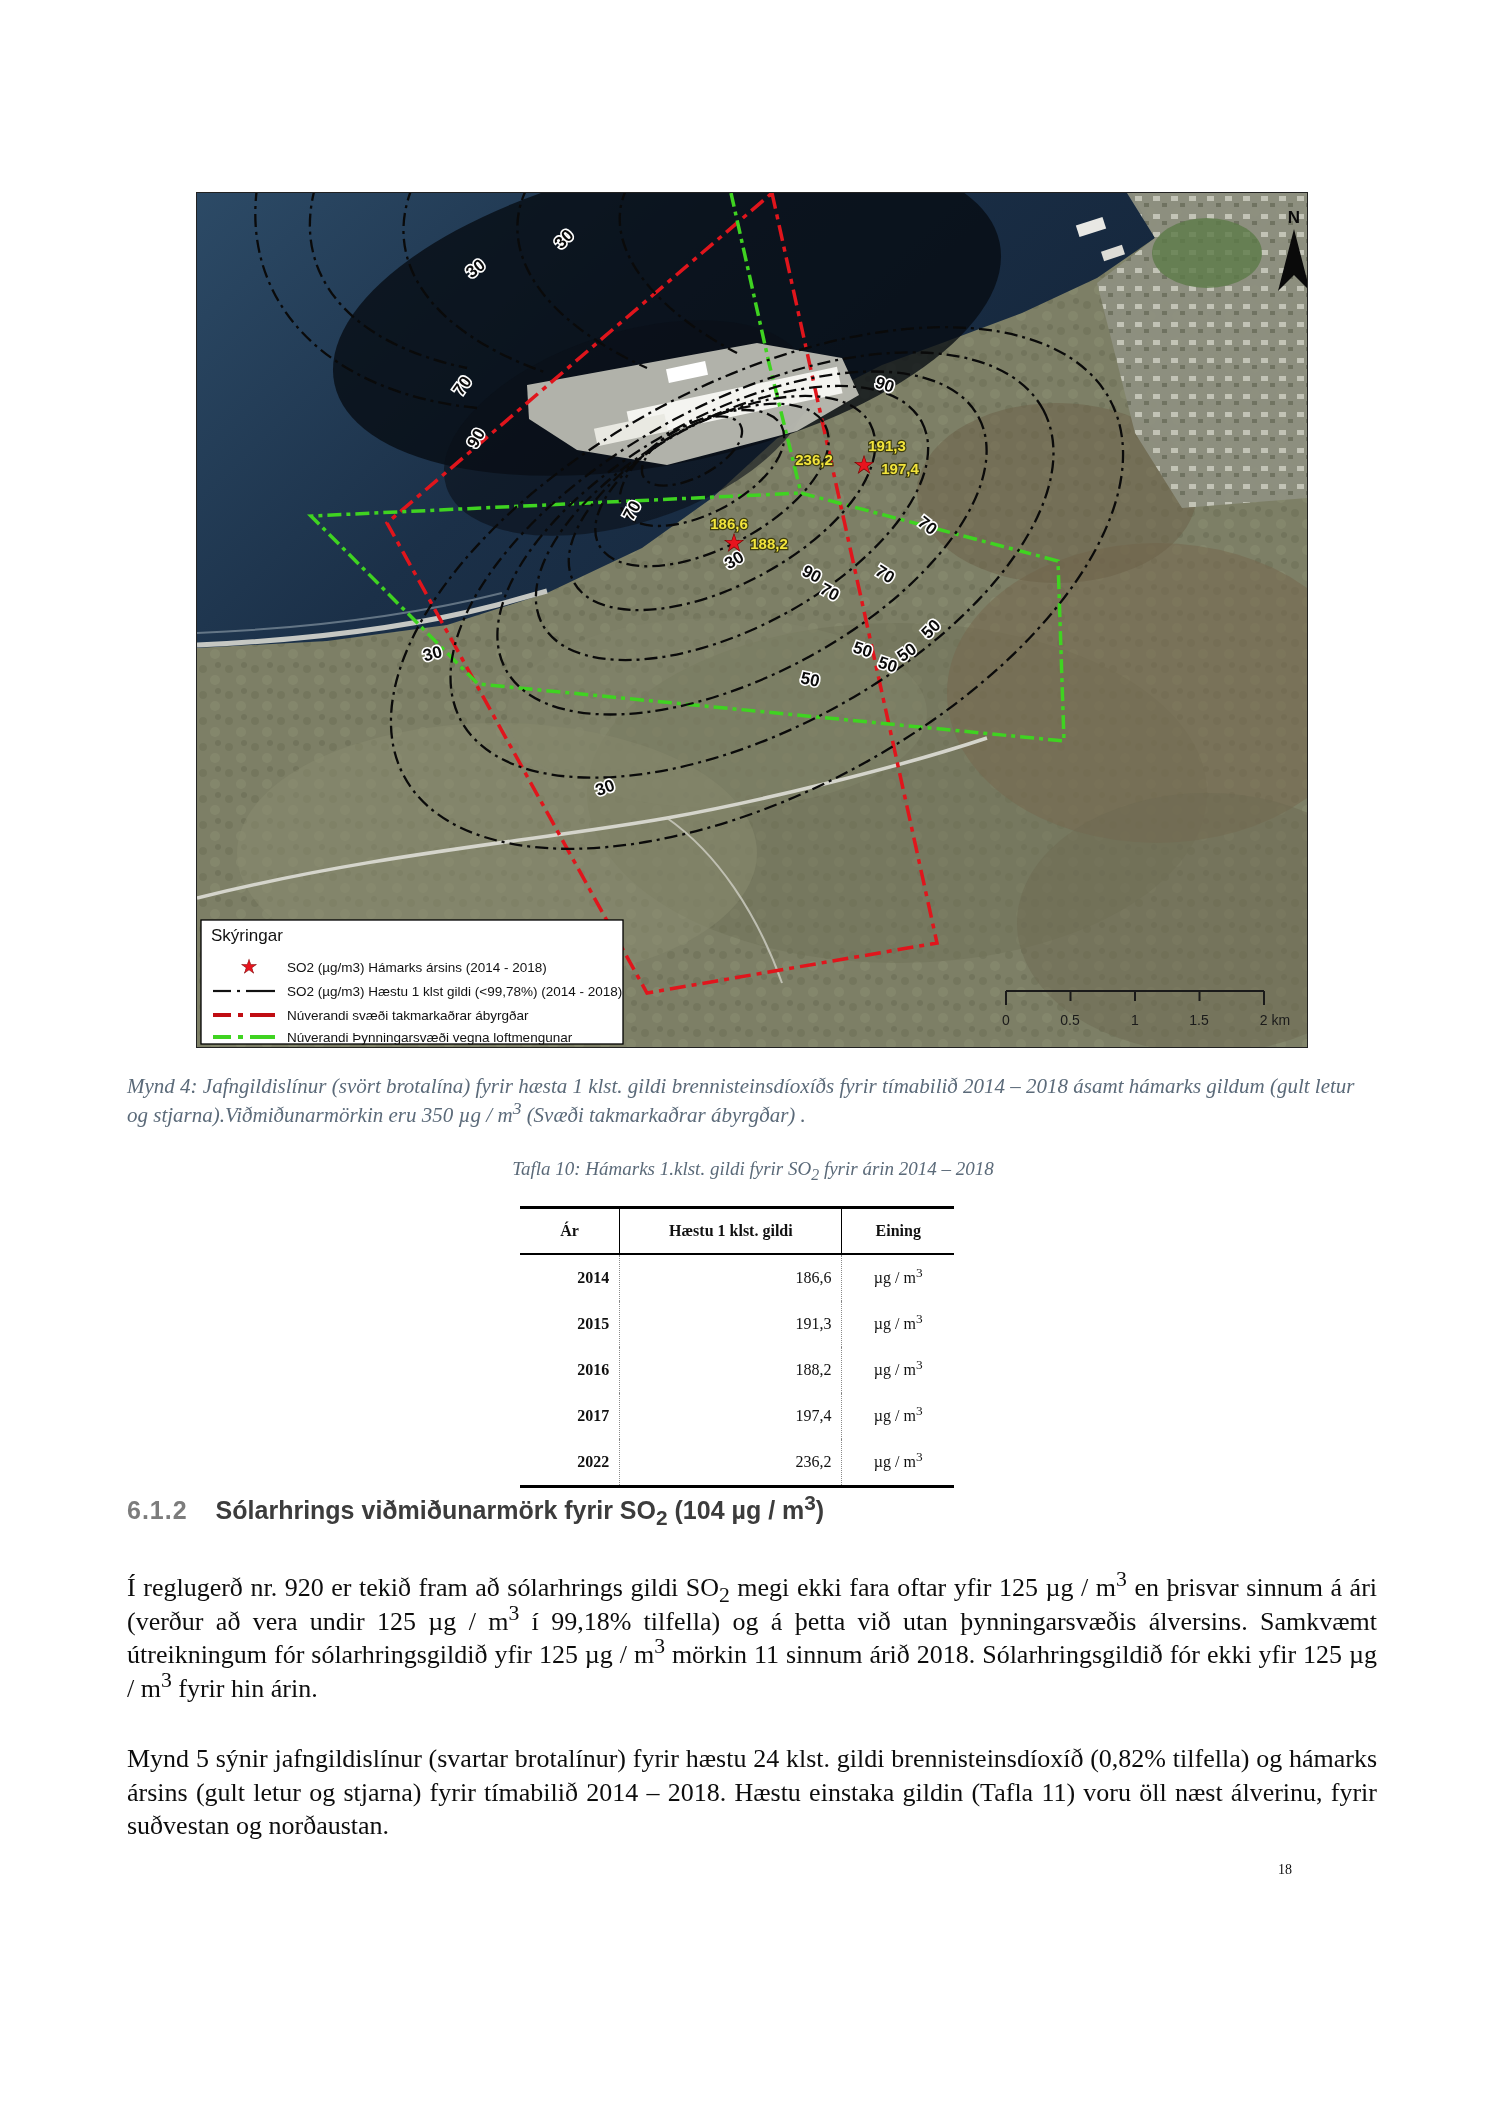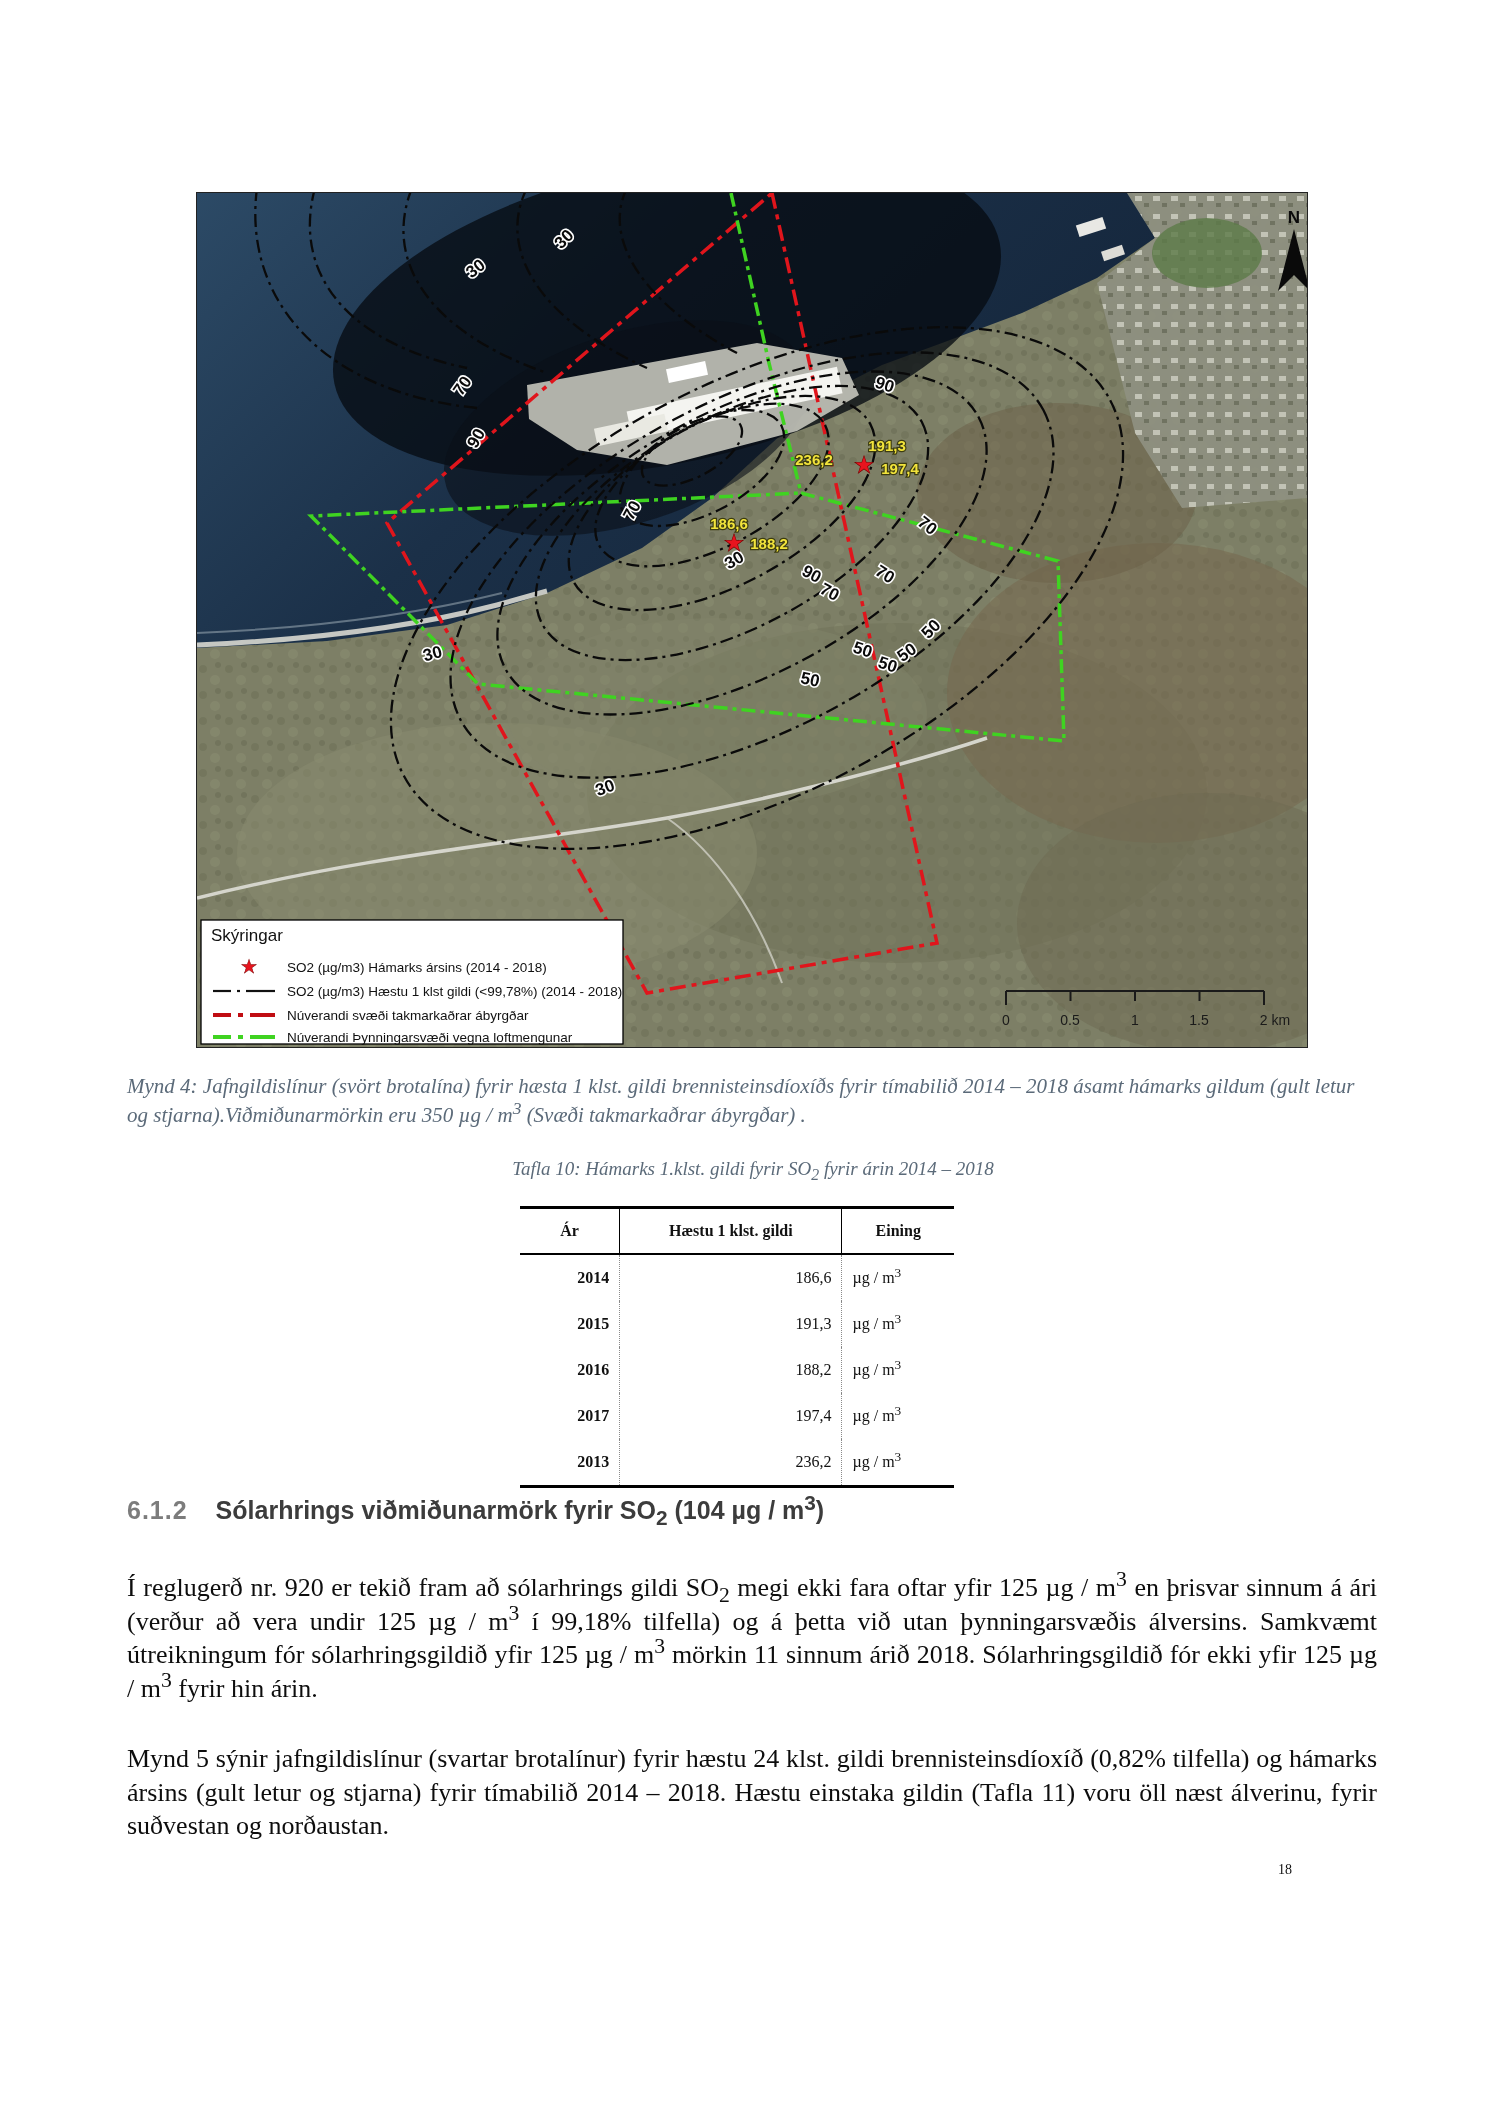--- a/index.html
+++ b/index.html
@@ -30,21 +30,21 @@
            font-style:italic;font-size:19px;color:#5b6a79;}
   .data-table{position:absolute;left:520px;top:1206px;width:434px;border-collapse:collapse;
            font-size:16px;}
   .data-table{border-top:3px solid #000;border-bottom:3px solid #000;}
   .data-table th{font-weight:bold;padding:8px 10px;border-bottom:2px solid #000;text-align:center;height:28px;}
   .data-table th.sep{border-left:1.5px solid #000;}
   .data-table td{padding:8px 10px;height:30px;}
   .data-table td.sep{border-left:1.5px dotted #8a8a8a;}
   .col-year{width:88px;text-align:right;font-weight:bold;padding-right:14px;}
   .col-val{width:230px;text-align:right;padding-right:20px;}
-  .col-unit{width:100px;text-align:left;}
+  .col-unit{width:100px;text-align:center;}
 
   .section-heading{position:absolute;left:127px;top:1496px;width:1252px;
            font-family:"Liberation Sans",sans-serif;font-weight:bold;font-size:25px;color:#3c3c3c;}
   .section-number{color:#7c7c7c;margin-right:28px;letter-spacing:1px;}
 
   .para{position:absolute;left:127px;width:1250px;font-size:26px;line-height:33.5px;
         text-align:justify;color:#0d0d0d;}
   #para1{top:1545px;}
   #para2{top:1716px;}
 
@@ -240,21 +240,21 @@
         <td class="col-year">2016</td>
         <td class="col-val sep">188,2</td>
         <td class="col-unit sep"><span>µg / m</span><sup>3</sup></td>
       </tr>
       <tr>
         <td class="col-year">2017</td>
         <td class="col-val sep">197,4</td>
         <td class="col-unit sep"><span>µg / m</span><sup>3</sup></td>
       </tr>
       <tr>
-        <td class="col-year">2013</td>
+        <td class="col-year">2022</td>
         <td class="col-val sep">236,2</td>
         <td class="col-unit sep"><span>µg / m</span><sup>3</sup></td>
       </tr>
     </tbody>
   </table>
 
   <div class="section-heading">
     <span class="section-number">6.1.2</span><span>Sólarhrings viðmiðunarmörk fyrir SO</span><sub>2</sub><span> (104 µg / m</span><sup>3</sup><span>)</span>
   </div>
 

